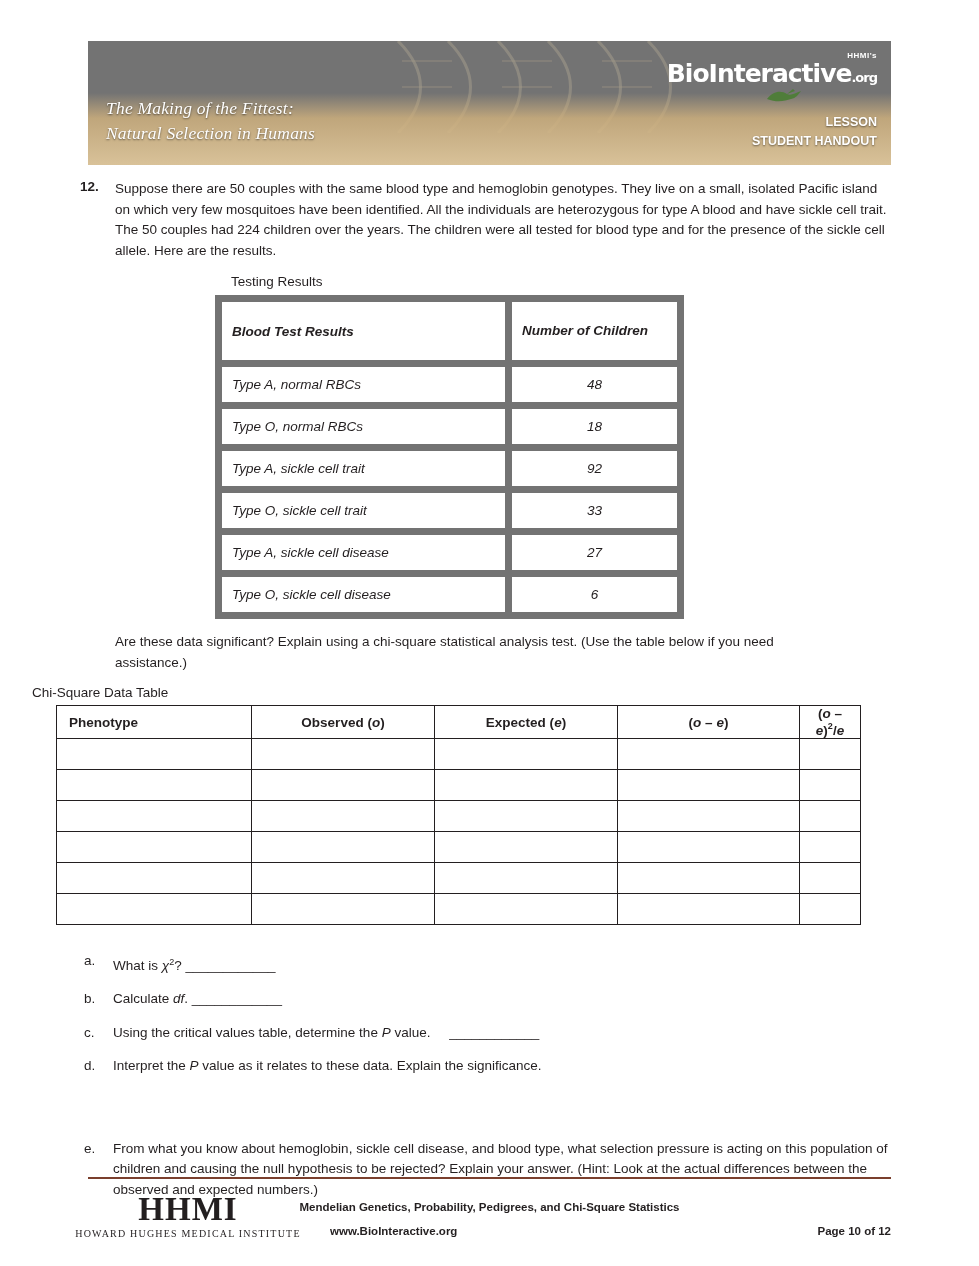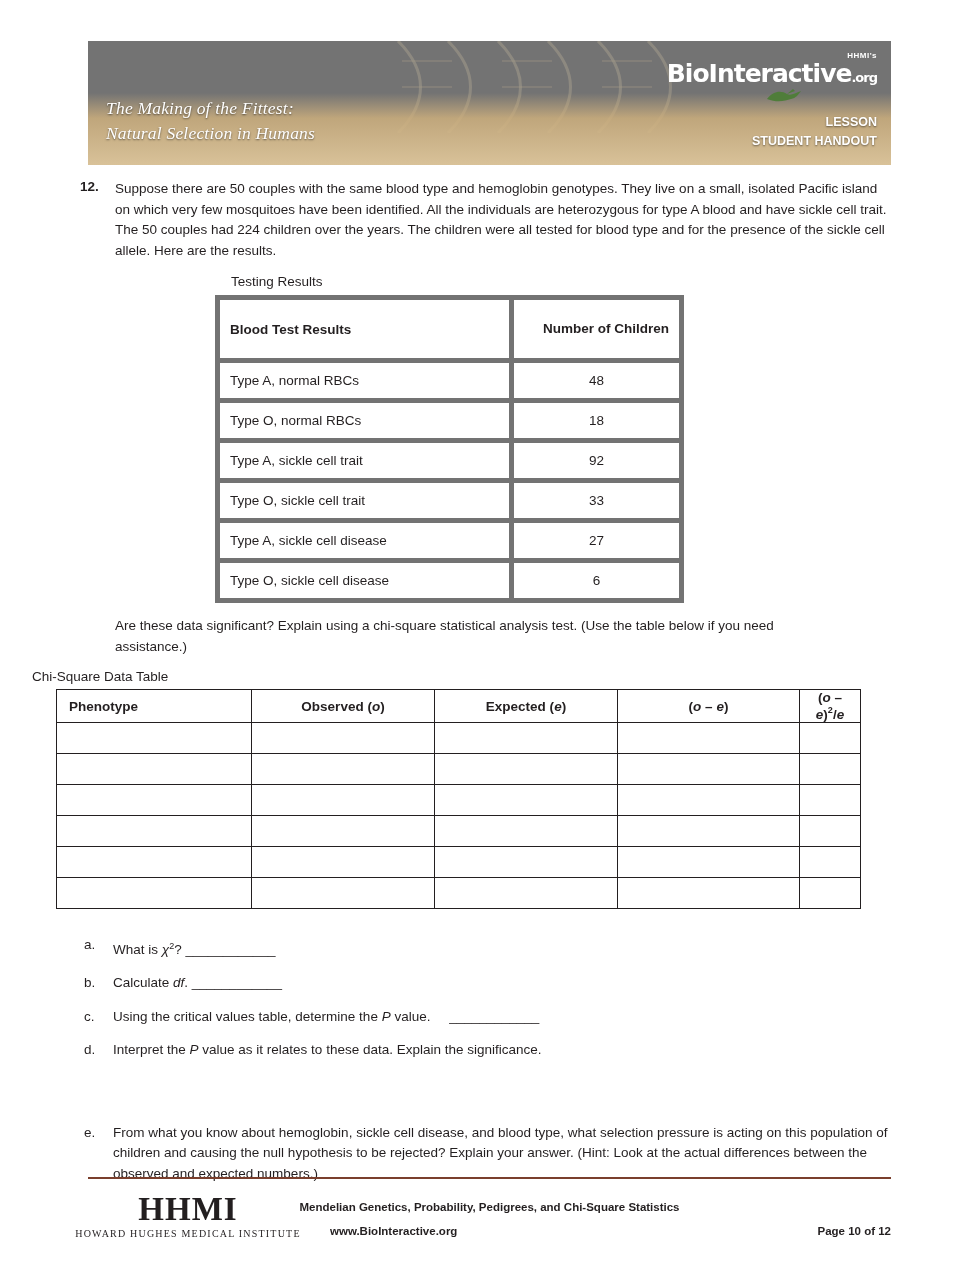--- a/index.html
+++ b/index.html
@@ -133,30 +133,31 @@
   }
 
   
   table.tr-table {
     border-collapse: collapse;
     margin-left: 215px;
     width: 469px;
     font-size: 13.5px;
   }
   table.tr-table th, table.tr-table td {
-    border: 5px solid #737373;
+    border: 7px solid #737373;
     padding: 7px 10px;
     vertical-align: middle;
+    font-style: italic;
   }
   table.tr-table th {
     font-weight: bold;
     text-align: left;
   }
   table.tr-table th.c {
-    text-align: right;
+    text-align: left;
     width: 145px;
     line-height: 18px;
   }
   table.tr-table td.num {
     text-align: center;
   }
   .tr-head-row th { height: 44px; }
   table.tr-table td { height: 21px; }
 
   .para-after {

